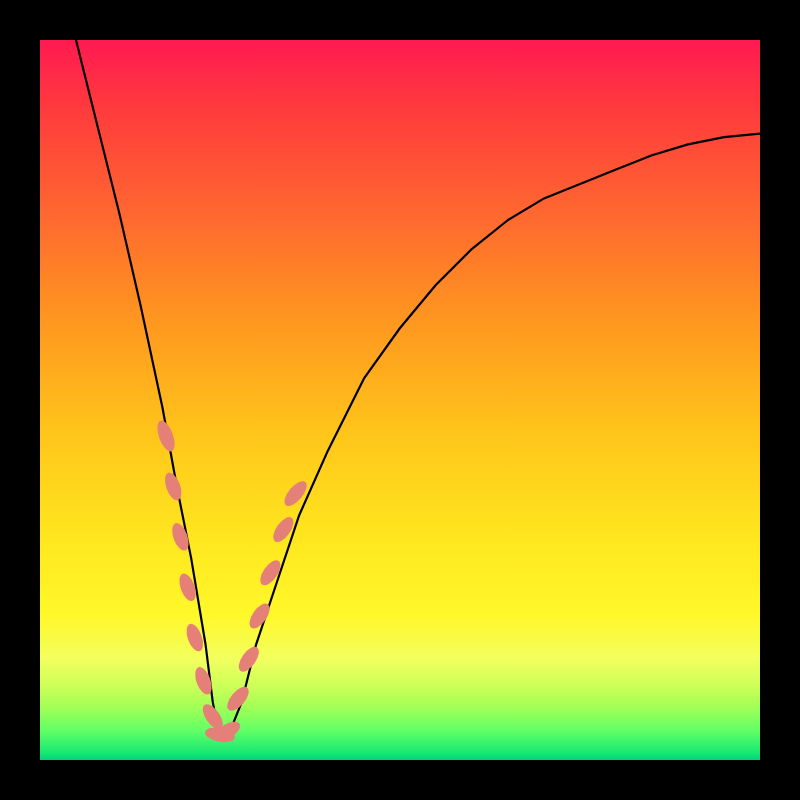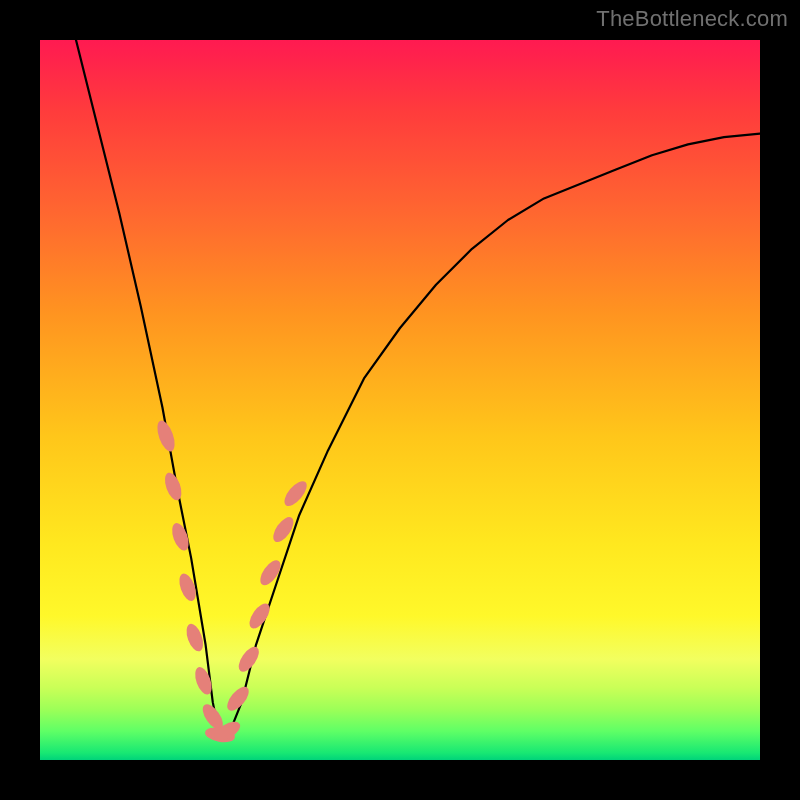--- a/index.html
+++ b/index.html
@@ -65,21 +65,20 @@
   }
   .bead {
     fill: #e58079;
     stroke: none;
   }
 </style>
 </head>
 <body>
 
 <div class="stage">
-  <div class="watermark">TheBottleneck.com</div>
 
   <div class="plot-area">
     <svg class="overlay" viewBox="0 0 720 720" preserveAspectRatio="none">
       <path id="curve-path" class="curve" d="M36.00 0.00 L57.60 86.40 L79.20 172.80 L100.80 266.40 L122.40 367.20 L136.80 446.40 L151.20 518.40 L165.60 604.80 L172.80 662.40 L180.00 698.40 L187.20 698.40 L201.60 662.40 L216.00 604.80 L237.60 540.00 L259.20 475.20 L288.00 410.40 L324.00 338.40 L360.00 288.00 L396.00 244.80 L432.00 208.80 L468.00 180.00 L504.00 158.40 L540.00 144.00 L576.00 129.60 L612.00 115.20 L648.00 104.40 L684.00 97.20 L720.00 93.60"></path>
       <g id="beads-group">
           <ellipse cx="126.00" cy="396.00" rx="16.20" ry="7.00" class="bead" transform="rotate(70 126.00 396.00)"></ellipse>
           <ellipse cx="133.20" cy="446.40" rx="14.40" ry="7.00" class="bead" transform="rotate(70 133.20 446.40)"></ellipse>
           <ellipse cx="140.40" cy="496.80" rx="14.40" ry="7.00" class="bead" transform="rotate(70 140.40 496.80)"></ellipse>
           <ellipse cx="147.60" cy="547.20" rx="14.40" ry="7.00" class="bead" transform="rotate(70 147.60 547.20)"></ellipse>
           <ellipse cx="154.80" cy="597.60" rx="14.40" ry="7.00" class="bead" transform="rotate(70 154.80 597.60)"></ellipse>

